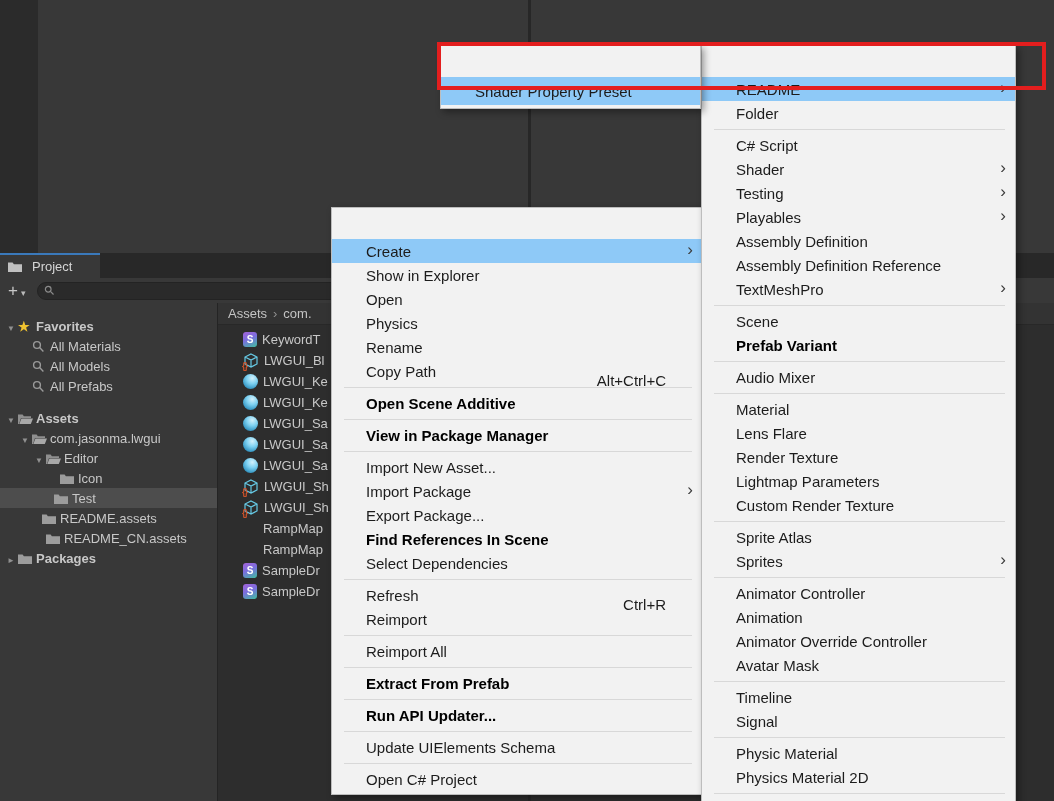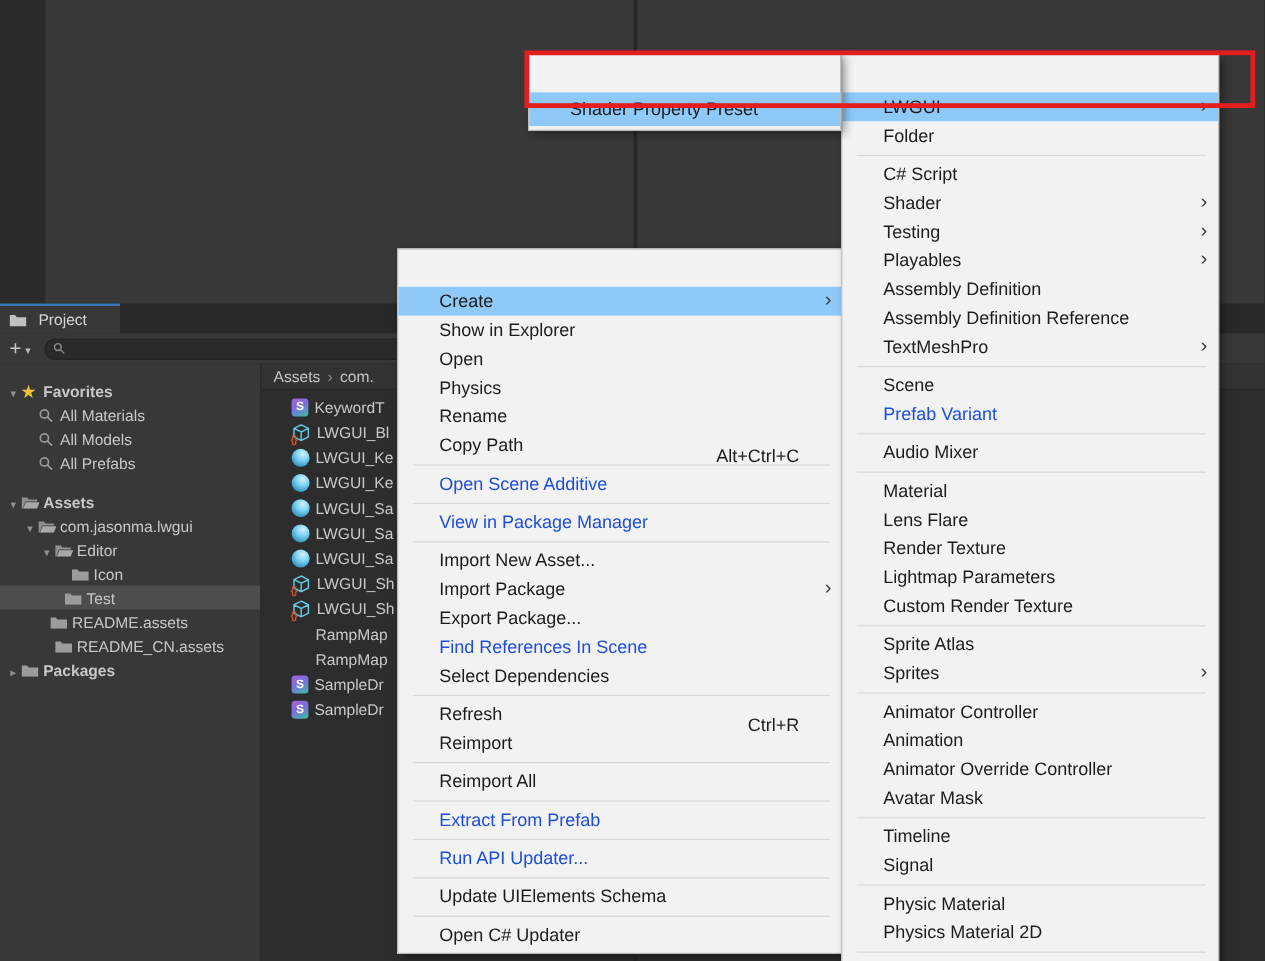--- a/index.html
+++ b/index.html
@@ -53,21 +53,21 @@
   .icn-star{color:var(--star);font-size:13px;line-height:13px;}
 
   
   .menu{position:absolute;box-sizing:border-box;background:#f2f2f2;border:1px solid #bdbdbd;
         box-shadow:3px 3px 7px rgba(0,0,0,.38);padding:3px 0;font-size:15px;color:#1c1c1c;}
   .mi{height:24px;display:flex;align-items:center;padding:0 14px 0 34px;position:relative;cursor:default;}
   .mi .lbl{flex:0 1 auto;white-space:nowrap;}
   .mi .sc{margin-left:auto;padding-right:22px;white-space:nowrap;margin-top:19px;}
   .mi .arr{position:absolute;right:9px;top:50%;transform:translateY(-54%);font-size:17px;color:#3c3c3c;}
   .mi.hover{background:var(--hl);margin-top:28px;}
-  .mi.disabled{color:#1d4ed8;}
+  .mi.disabled{color:#000000;font-weight:bold;}
   .msep{height:1px;background:#d8d8d8;margin:4px 10px 3px 12px;}
   .menu.preset .mi{height:28px;}
 
   
   .redbox{position:absolute;left:437px;top:42px;width:601px;height:40px;box-sizing:content-box;
           border:4px solid var(--red);pointer-events:none;}
 </style>
 </head>
 <body>
 
@@ -373,26 +373,26 @@
       <div class="msep"></div>
       <div class="mi disabled">
         <span class="lbl">Run API Updater...</span>
       </div>
       <div class="msep"></div>
       <div class="mi">
         <span class="lbl">Update UIElements Schema</span>
       </div>
       <div class="msep"></div>
       <div class="mi">
-        <span class="lbl">Open C# Updater</span>
+        <span class="lbl">Open C# Project</span>
       </div>
     </div>
   <div class="menu submenu" id="create-submenu" style="left:701px;top:45px;width:315px;">
       <div class="mi hover">
-        <span class="lbl">LWGUI</span>
+        <span class="lbl">README</span>
         <span class="arr">›</span>
       </div>
       <div class="mi">
         <span class="lbl">Folder</span>
       </div>
       <div class="msep"></div>
       <div class="mi">
         <span class="lbl">C# Script</span>
       </div>
       <div class="mi">

